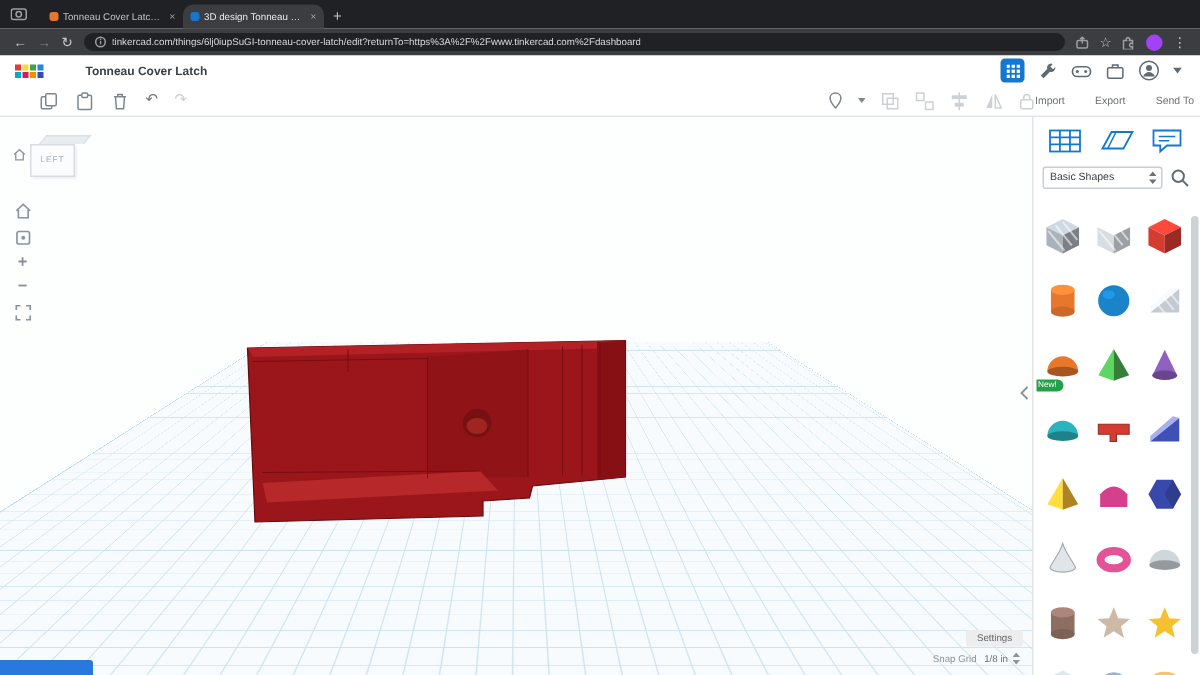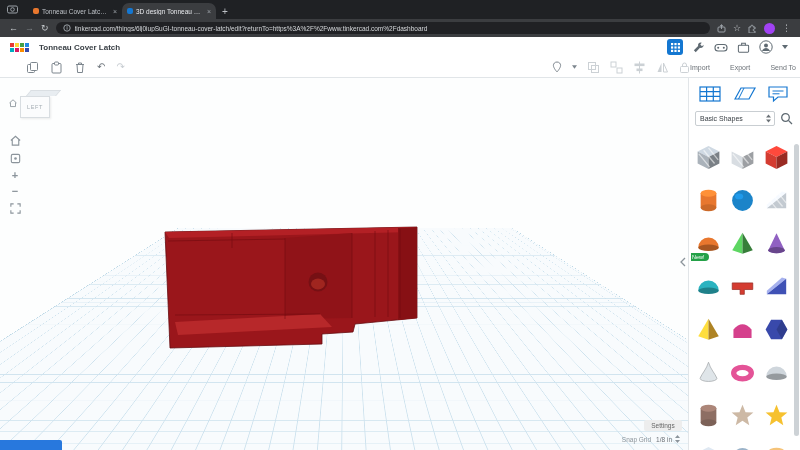--- a/index.html
+++ b/index.html
@@ -17,21 +17,21 @@
   .navbar{position:absolute;left:0;top:19px;width:800px;height:18px;background:#3b3d40;display:flex;align-items:center;gap:7px;padding:0 9px;box-sizing:border-box;}
   .nav-ico{color:#c6cacd;font-size:9px;line-height:9px;}
   .nav-ico.dim{color:#7d8286;}
   .urlpill{flex:1;height:12px;background:#202124;border-radius:6px;display:flex;align-items:center;gap:4px;padding:0 7px;overflow:hidden;}
   .url-text{color:#d6d9dc;font-size:6.5px;white-space:nowrap;overflow:hidden;}
   .avatar-b{width:11px;height:11px;border-radius:50%;background:#a142f4;}
   
   .app-header{position:absolute;left:0;top:37px;width:800px;height:20px;background:#fff;display:flex;align-items:center;}
   .tk-logo{display:grid;grid-template-columns:repeat(4,4px);grid-auto-rows:4px;gap:1px;margin-left:10px;}
   .tk-logo i{display:block;}
-  .app-title{font-size:8px;color:#3a4046;margin-left:10px;font-weight:bold;}
+  .app-title{font-size:8px;color:#3a4046;margin-left:28px;font-weight:bold;}
   .hdr-right{margin-left:auto;display:flex;align-items:center;gap:9px;padding-right:12px;}
   .apps-btn{width:16px;height:16px;background:#1477d1;border-radius:3px;display:flex;align-items:center;justify-content:center;}
   
   .edit-toolbar{position:absolute;left:0;top:57px;width:800px;height:21px;background:#fff;border-bottom:1px solid #e1e5e8;box-sizing:border-box;}
   .tb-left{position:absolute;left:26px;top:0;height:20px;display:flex;align-items:center;gap:11px;}
   .glyph{font-size:10px;color:#6f767d;line-height:10px;}
   .glyph.dim{color:#c8cdd2;}
   .adjust-group{position:absolute;left:552px;top:0;height:20px;display:flex;align-items:center;gap:10px;}
   .panel-actions{position:absolute;left:690px;top:0;width:106px;height:20px;display:flex;align-items:center;justify-content:space-between;}
   .panel-actions span{font-size:7px;color:#6b7177;}

